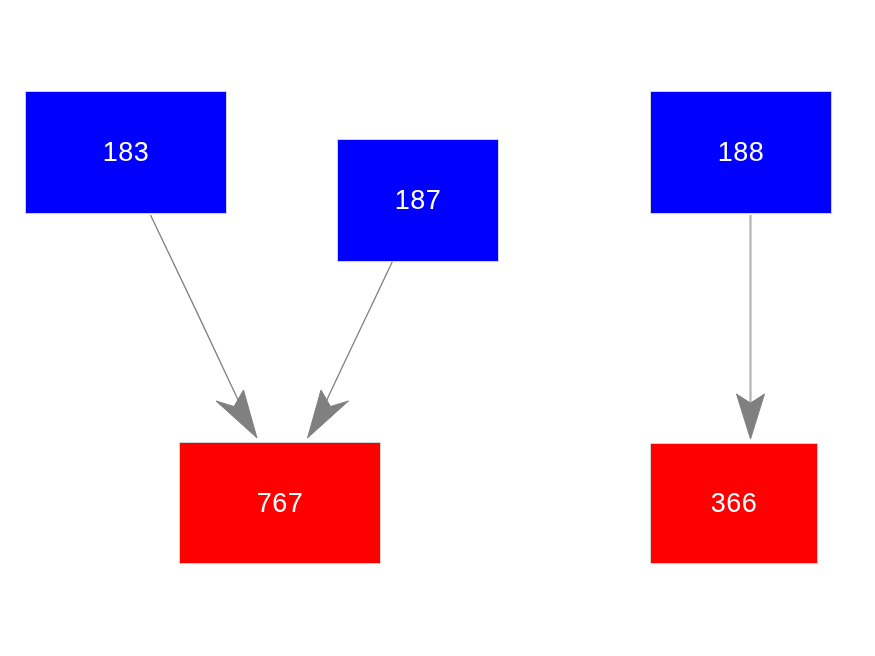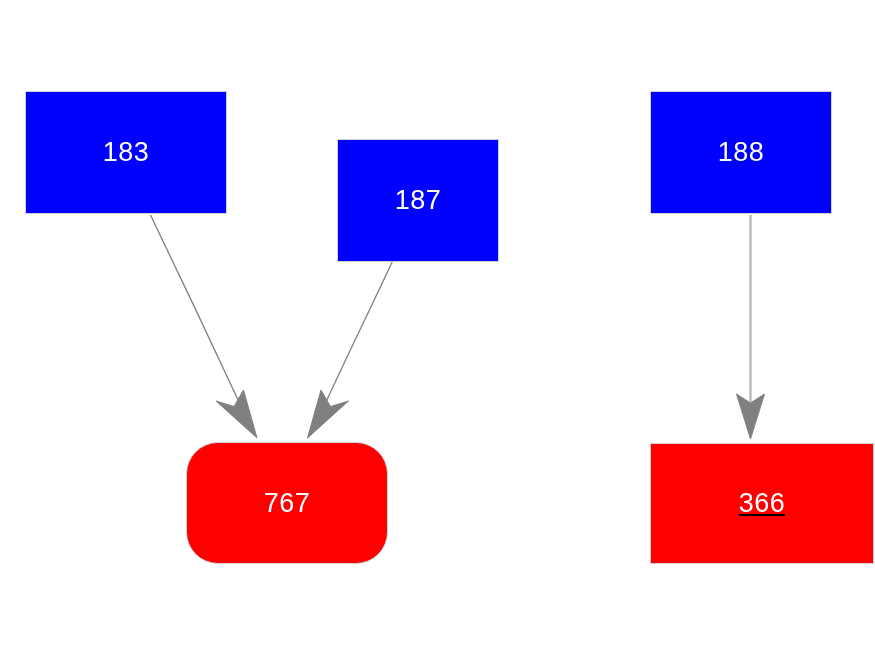--- a/index.html
+++ b/index.html
@@ -40,22 +40,22 @@
     font-size: 27px;
     line-height: 1;
     letter-spacing: 0.5px;
     font-weight: 400;
     user-select: none;
   }
   
   #node-183 { left: 25px;  top: 91px;  width: 202px; height: 123px; }
   #node-187 { left: 337px; top: 91px;  width: 162px; height: 123px; margin-top: 48px; }
   #node-188 { left: 650px; top: 91px;  width: 182px; height: 123px; }
-  #node-767 { left: 186px; top: 442px; width: 202px; height: 122px; border-radius: 32px; }
-  #node-366 { left: 650px; top: 443px; width: 224px; height: 121px; text-decoration: underline; }
+  #node-767 { left: 179px; top: 442px; width: 202px; height: 122px; }
+  #node-366 { left: 650px; top: 443px; width: 168px; height: 121px; }
 </style>
 </head>
 <body>
 
 <div id="canvas">
 
   <svg class="edge-layer" viewBox="0 0 875 656" width="875" height="656" xmlns="http://www.w3.org/2000/svg">
 
     <g>
       <path d="M150.5,215 C176,268 216,352 240,404" fill="none" stroke="#808080" stroke-width="1.3"></path>

